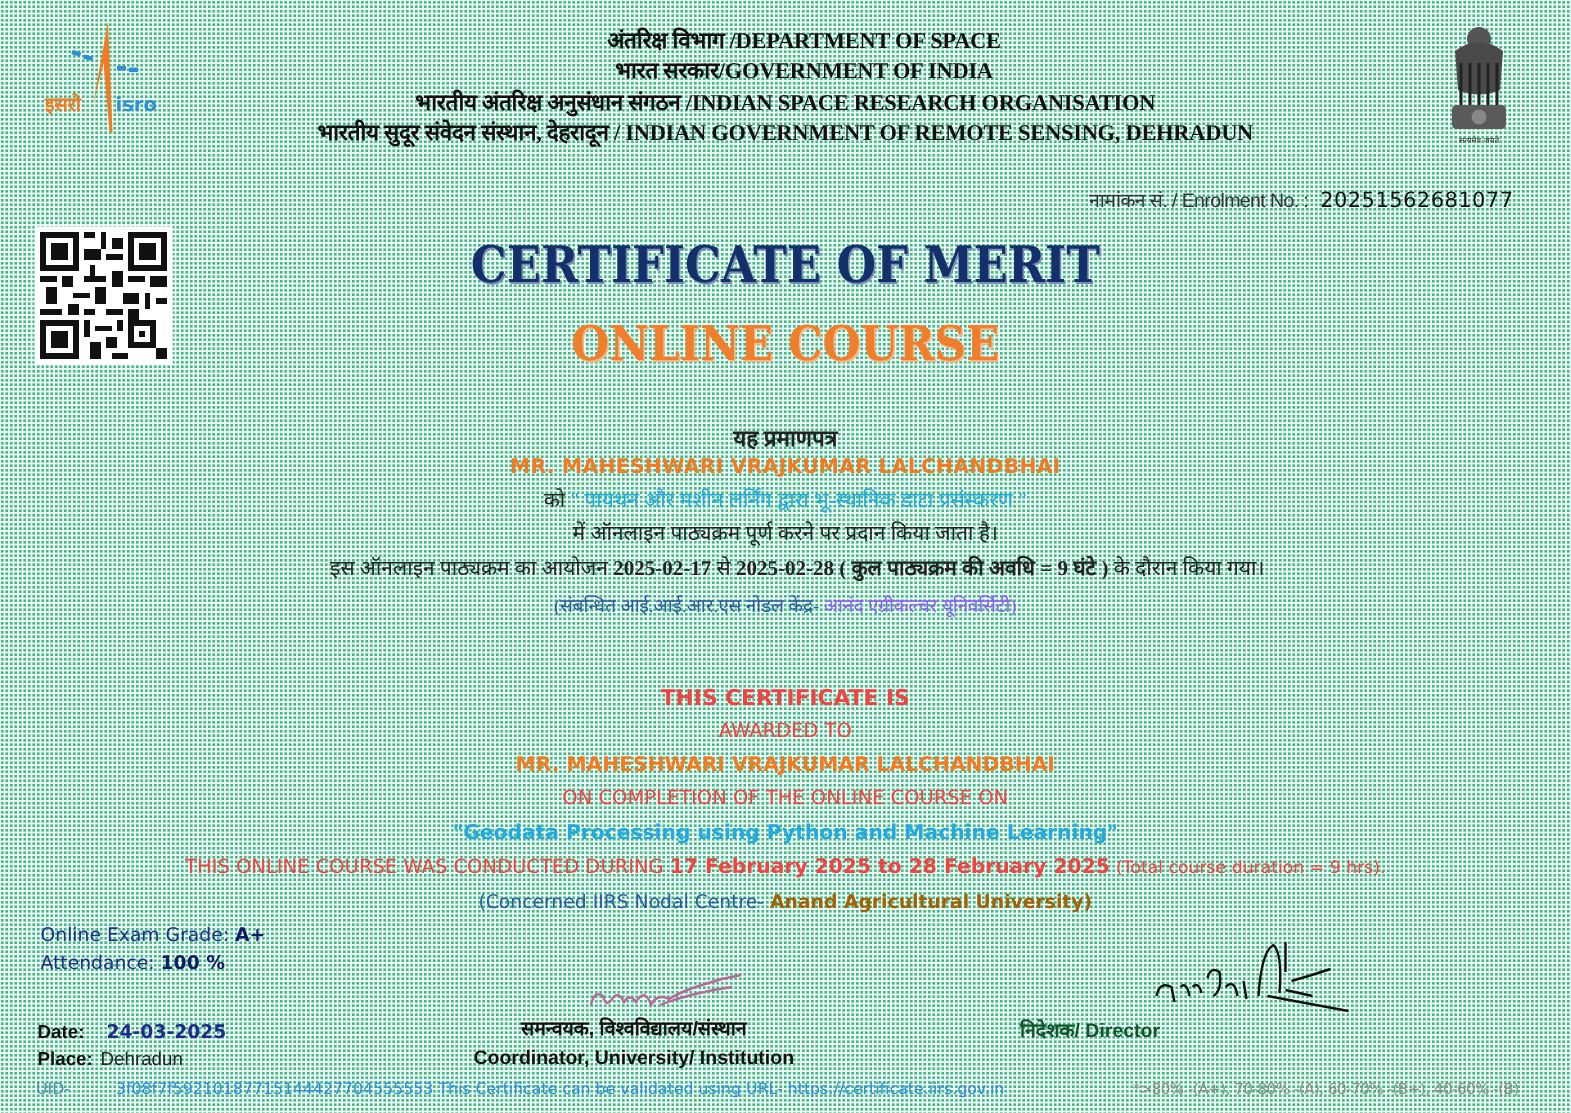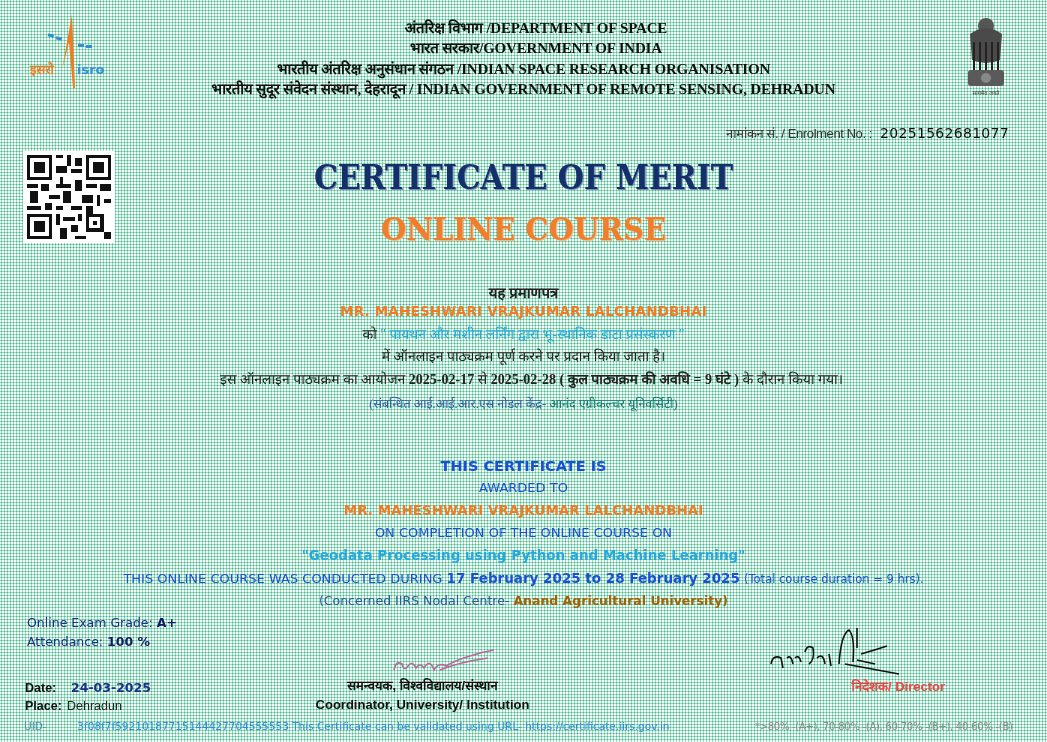--- a/index.html
+++ b/index.html
@@ -38,24 +38,24 @@
   .hi { font-family:"Liberation Serif","DejaVu Serif",serif; font-size:14px; line-height:22px; color:#222; }
   #hi-heading { top:282px; font-weight:bold; font-size:15px; }
   #hi-name { top:303px; font-family:"DejaVu Sans",sans-serif; font-weight:bold; font-size:13.5px; color:#f07b22; letter-spacing:0.2px; }
   #hi-course { top:324px; }
   #hi-course .ko { color:#222; }
   #hi-course .c { color:#23a9e0; }
   #hi-line3 { top:346px; }
   #hi-line4 { top:369px; font-size:14px;padding-left:16px; }
   #hi-line4 b { font-weight:bold; }
   #hi-line5 { top:393px; font-size:12.5px; color:#2a5aa0; }
-  #hi-line5 .nc { color:#0f766e; }
-
-  
-  .en { font-family:"DejaVu Sans",sans-serif; font-size:13px; line-height:20px; color:#1d4ed8; }
+  #hi-line5 .nc { color:#8b5cf6; }
+
+  
+  .en { font-family:"DejaVu Sans",sans-serif; font-size:13px; line-height:20px; color:#ef4444; }
   #en-heading { top:456px; font-weight:bold; font-size:14.5px; }
   #en-awarded { top:478px; }
   #en-name { top:500px; font-weight:bold; color:#f07b22; font-size:13.5px; }
   #en-completion { top:523px; }
   #en-course { top:545px; font-weight:bold; color:#23a9e0; font-size:13.5px; }
   #en-conducted { top:568px; }
   #en-conducted b { font-weight:bold; font-size:13.5px; }
   #en-conducted small { font-size:11.5px; }
   #en-nodal { top:591px; color:#2a5aa0; font-size:12.5px; }
   #en-nodal b { color:#a16207; font-weight:bold; }
@@ -65,21 +65,21 @@
   #grade b { color:#111a66; }
   #date-block { left:25px; top:679px; font-size:12.5px; line-height:18px; }
   #date-block .k { font-family:"Liberation Sans",sans-serif; font-weight:bold; color:#111; display:inline-block; width:42px; }
   #date-block .dv { font-weight:bold; color:#1c2d8a; }
   #date-block .pv { font-family:"Liberation Sans",sans-serif; color:#222; }
 
   
   #coord-sig { left:390px; top:648px; width:110px; height:30px; }
   #coord { left:300px; top:676px; width:245px; text-align:center; font-family:"Liberation Sans",sans-serif; font-weight:bold; font-size:13px; line-height:19px; color:#111; }
   #dir-sig { left:765px; top:624px; width:135px; height:52px; }
-  #dir { left:680px; top:677px; width:265px; text-align:right; font-family:"Liberation Sans",sans-serif; font-weight:bold; font-size:13px; line-height:19px; color:#ef4444; }
+  #dir { left:680px; top:677px; width:265px; text-align:left; font-family:"Liberation Sans",sans-serif; font-weight:bold; font-size:13px; line-height:19px; color:#14532d; }
 
   
   #footer { left:24px; top:720px; font-size:10.5px; color:#2f8be0; white-space:nowrap; }
   #footer .uid { color:#5a8ab6; display:inline-block; width:50px; }
   #legend { left:755px; top:721px; font-size:10px; color:#8a8a8a; letter-spacing:-0.3px; }
 </style>
 </head>
 <body>
 
 <svg id="isro-logo" class="abs" viewBox="0 0 80 78">

